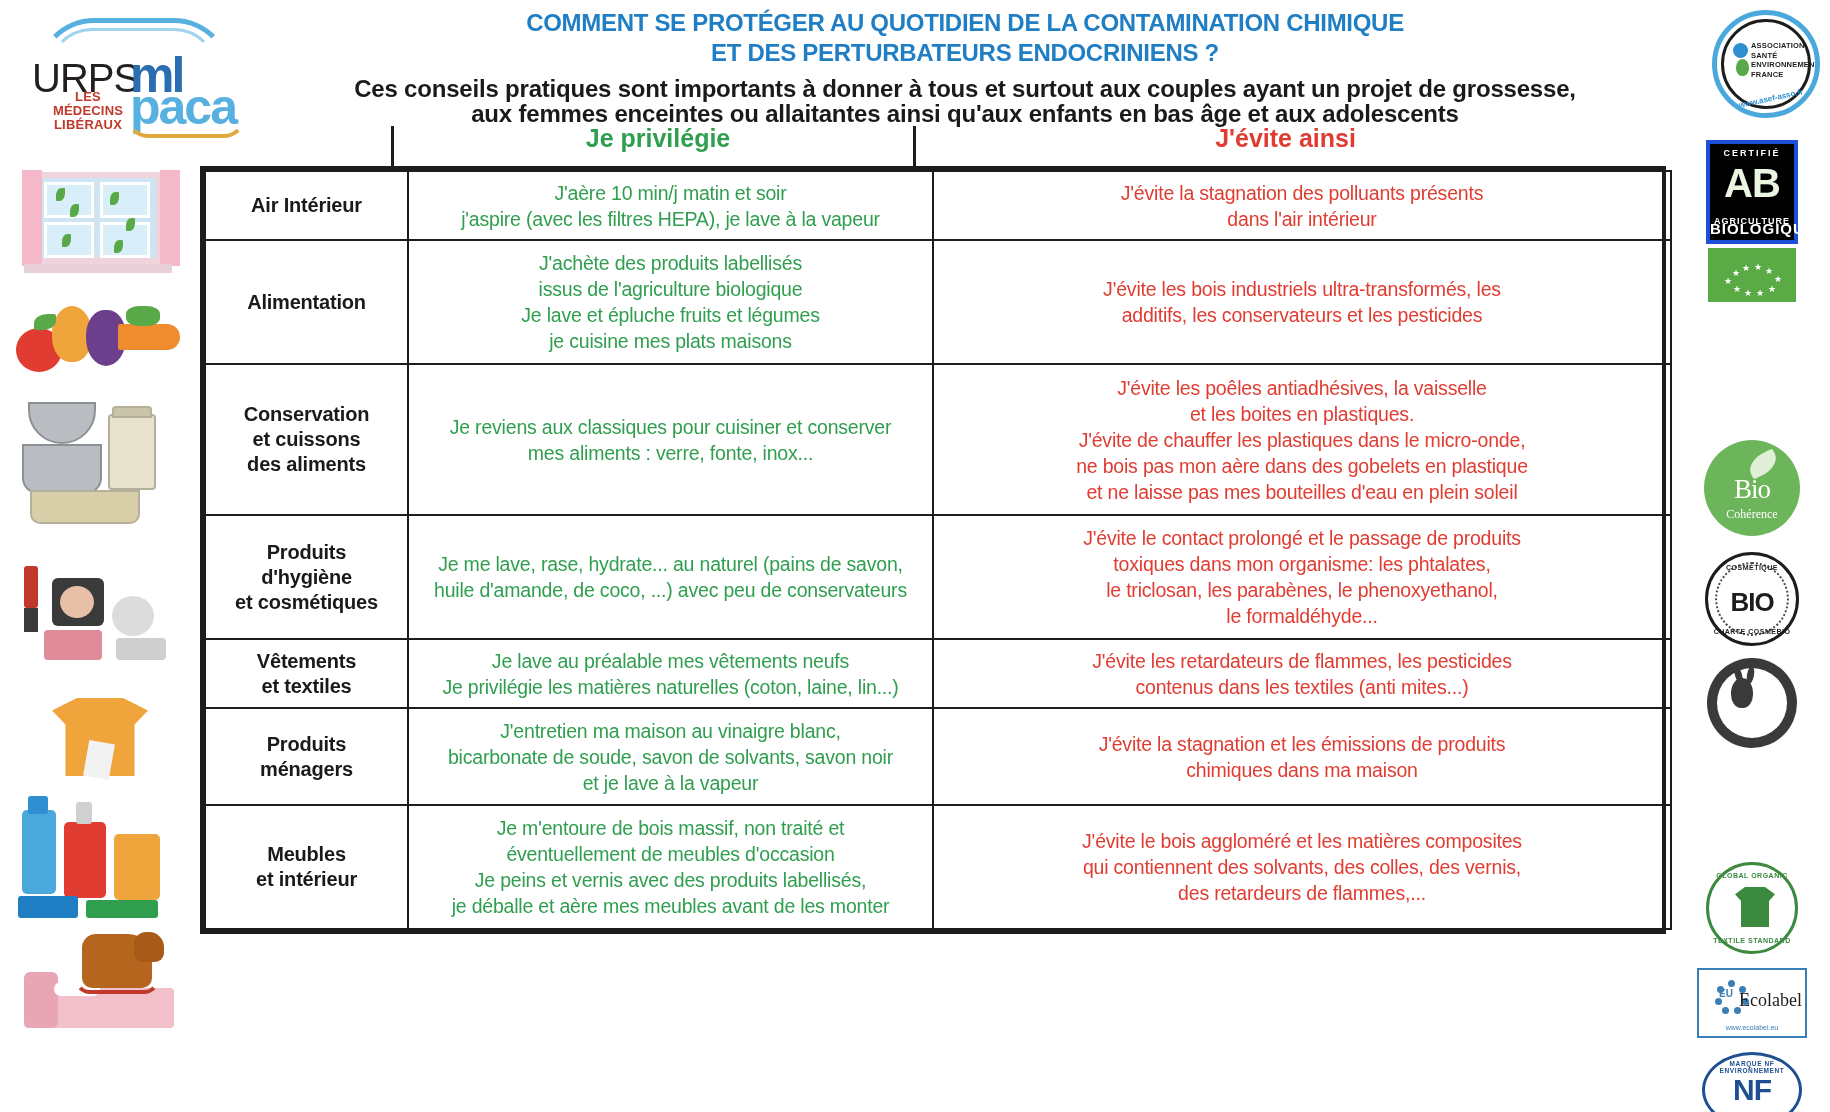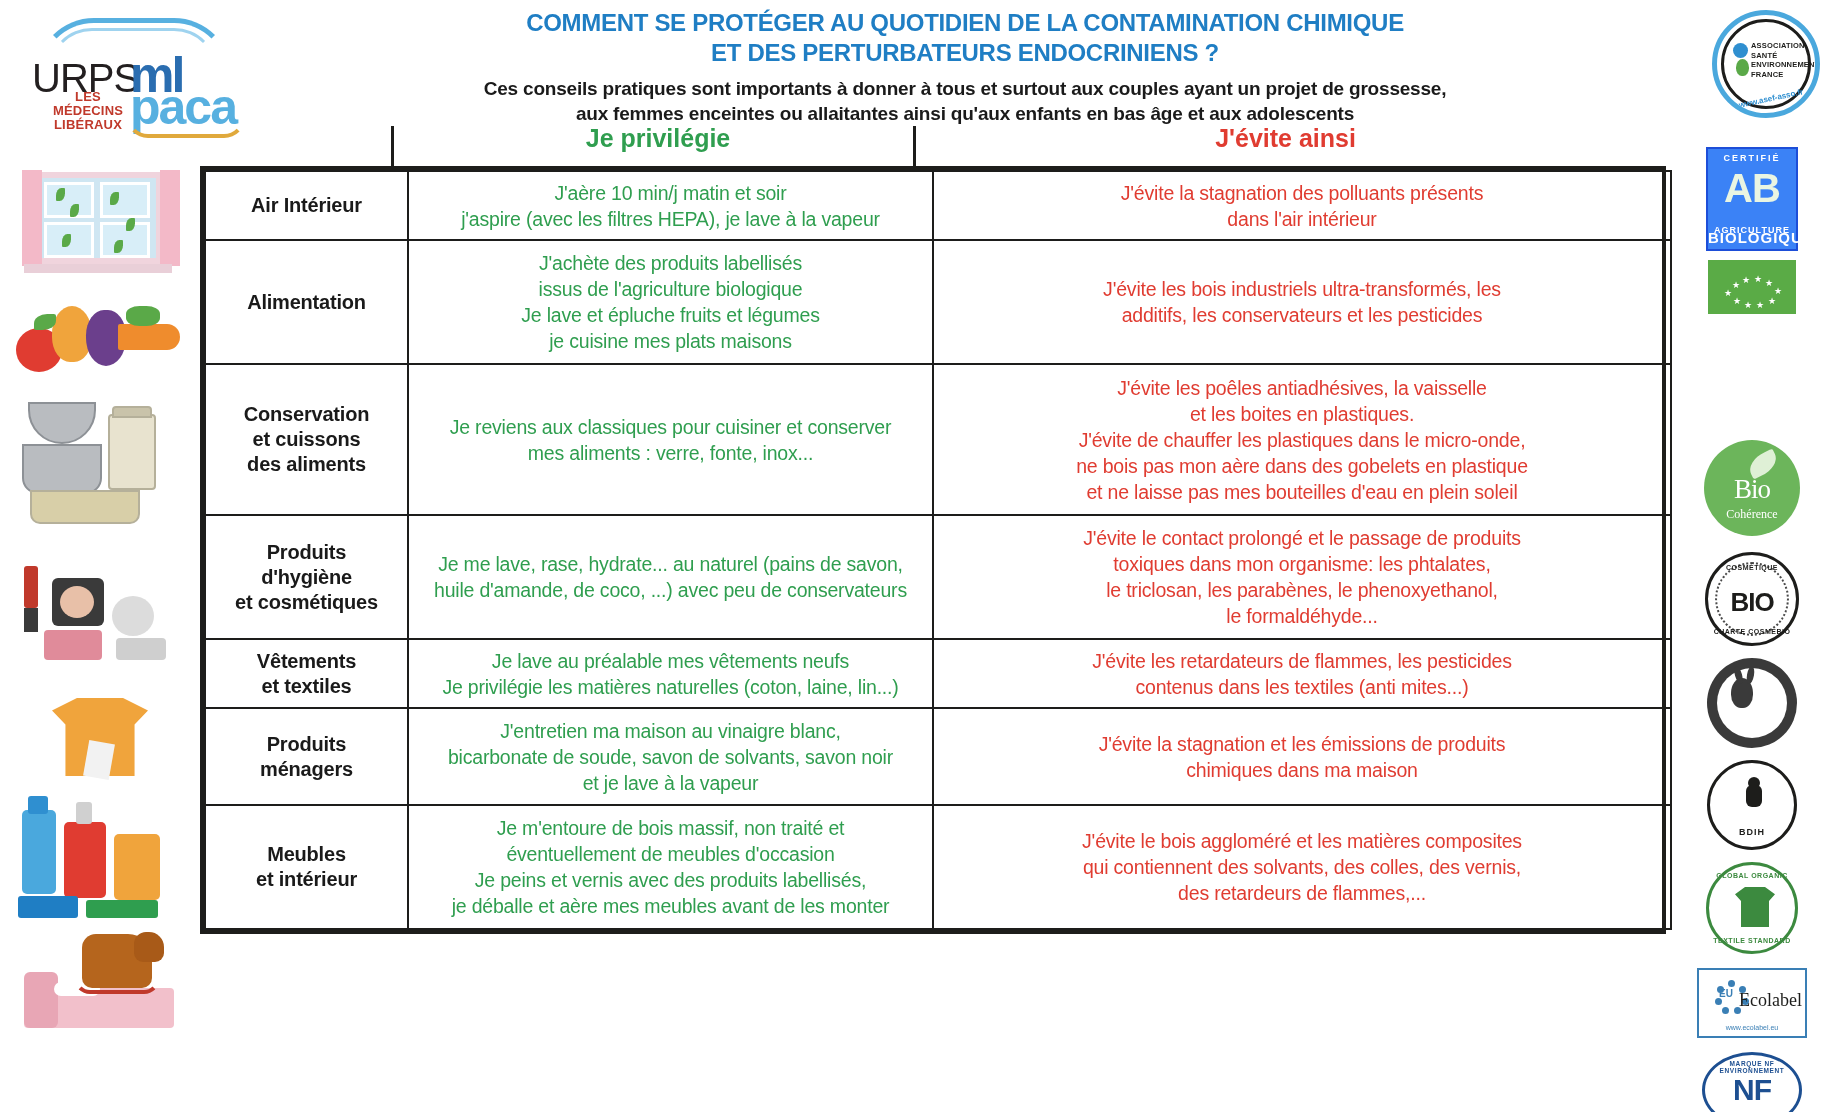--- a/index.html
+++ b/index.html
@@ -104,21 +104,21 @@
   }
   .main-title {
     font-size: 24px;
     font-weight: bold;
     color: #1f7ec4;
     line-height: 30px;
     letter-spacing: -0.3px;
   }
   .subtitle {
     margin-top: 8px;
-    font-size: 19px;
+    font-size: 24px;
     font-weight: bold;
     color: #1a1a1a;
     line-height: 25px;
     letter-spacing: -0.2px;
   }
 
   
   #logo-asef {
     position: absolute;
     left: 1712px; top: 10px;
@@ -317,24 +317,24 @@
     width: 152px; height: 965px;
   }
   .label-box {
     position: absolute;
     left: 0; width: 152px;
     text-align: center;
   }
 
   .ab-logo {
     position: relative;
-    margin: 7px auto;
+    margin: 0 auto;
     width: 92px; height: 104px;
-    background: #3b82f6;
-    border: 2px solid #1d4ed8;
+    background: #000000;
+    border: 4px solid #1d4ed8;
   }
   .ab-certifie {
     position: absolute; top: 4px; left: 0; width: 100%;
     font-size: 9px; font-weight: bold; color: #ffffff; letter-spacing: 2px;
   }
   .ab-big {
     position: absolute; top: 17px; left: 0; width: 100%;
     font-size: 40px; font-weight: bold; color: #eaf5e2; letter-spacing: -1px;
   }
   .ab-ag {
@@ -849,27 +849,20 @@
 
     <div class="label-box" style="top:518px;">
       <div class="cruelty">
         <div class="cruelty-inner"></div>
         <div class="cruelty-bunny"></div>
         <div class="cruelty-ear" style="left:28px;top:8px;transform:rotate(-16deg);"></div>
         <div class="cruelty-ear" style="left:40px;top:8px;transform:rotate(10deg);"></div>
       </div>
     </div>
 
-    <div class="label-box" style="top:620px;">
-      <div class="demeter">
-        <div class="demeter-head"></div>
-        <div class="demeter-figure"></div>
-        <div class="demeter-word">BDIH</div>
-      </div>
-    </div>
 
     <div class="label-box" style="top:722px;">
       <div class="gots">
         <div class="gots-top">GLOBAL ORGANIC</div>
         <div class="gots-shirt"></div>
         <div class="gots-bot">TEXTILE STANDARD</div>
       </div>
     </div>
 
     <div class="label-box" style="top:828px;">

